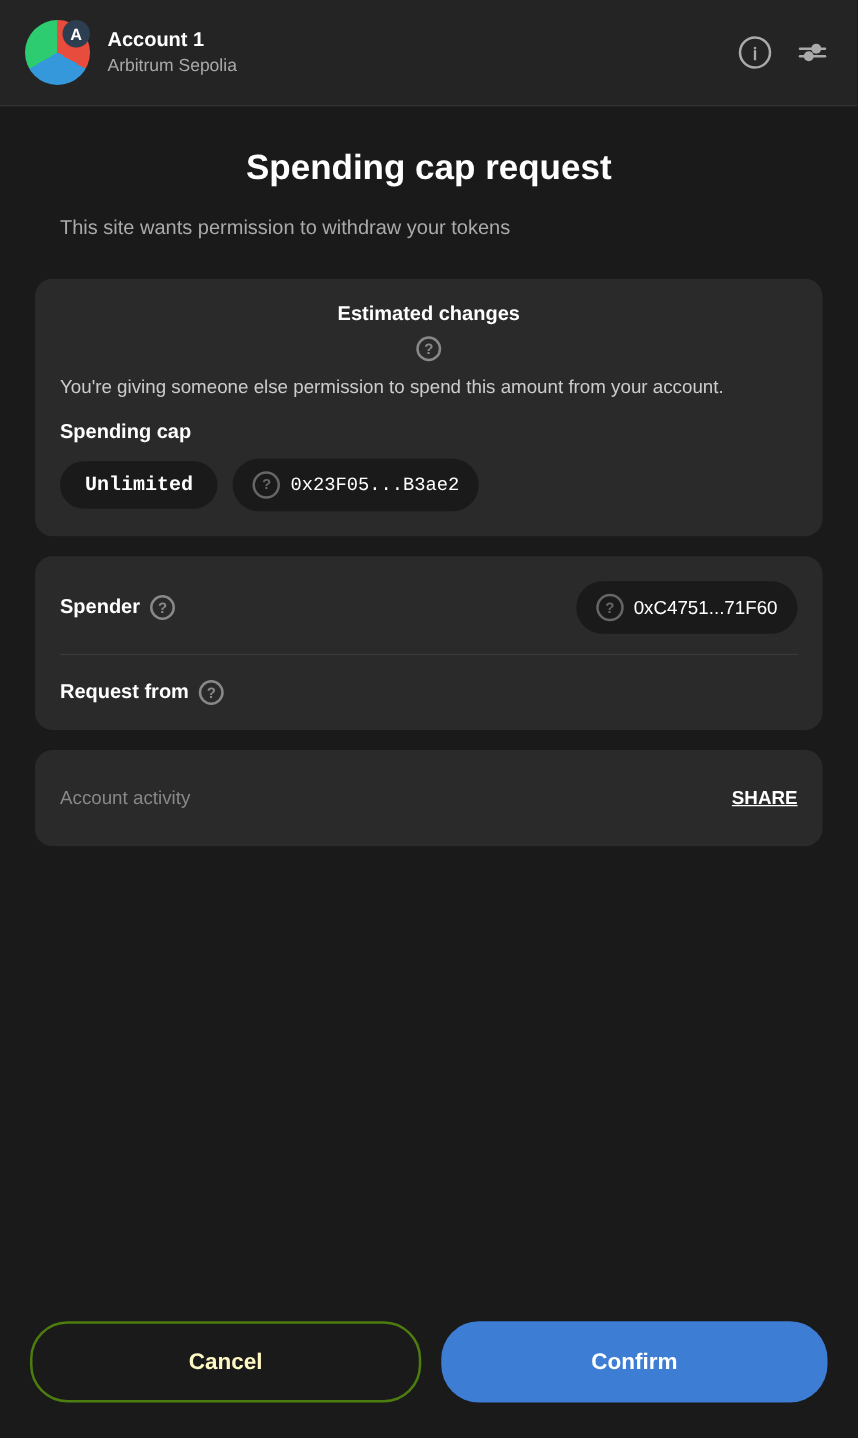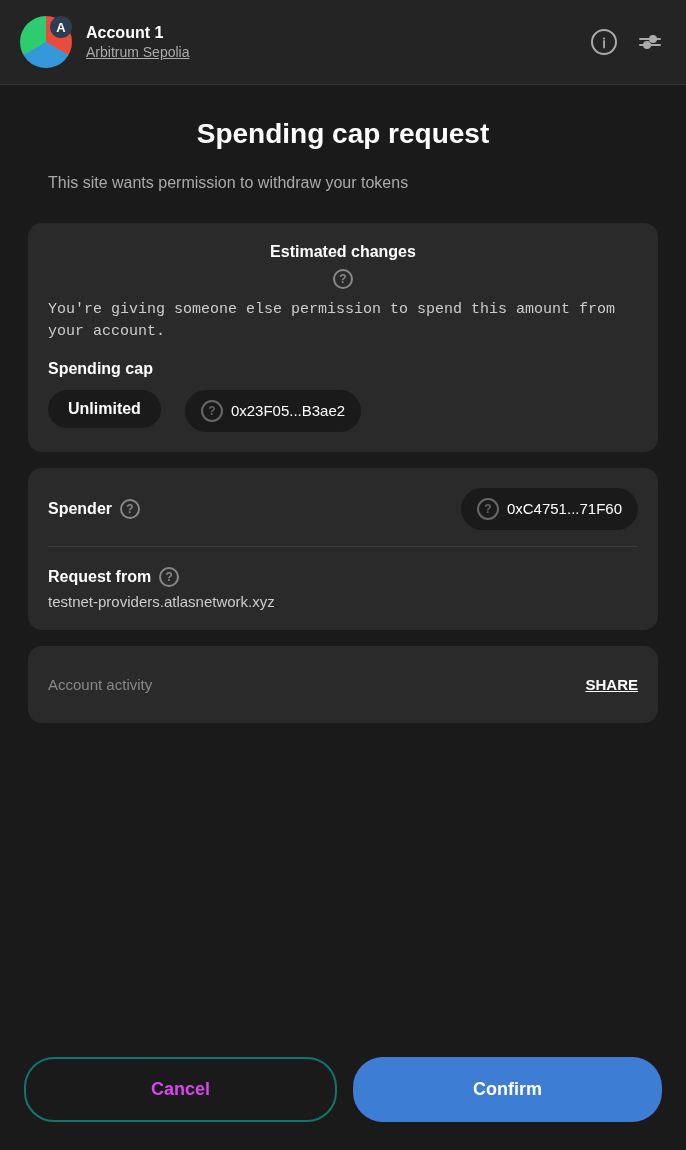--- a/index.html
+++ b/index.html
@@ -52,21 +52,20 @@
     }
     .account-name {
       font-size: 16px;
       font-weight: 600;
       color: #fff;
     }
     .network-name {
       font-size: 14px;
       color: #aaa;
       margin-top: 2px;
-      text-decoration: underline;
     }
     .header-icons {
       display: flex;
       align-items: center;
       gap: 14px;
     }
     .icon-btn {
       width: 32px;
       height: 32px;
       display: flex;
@@ -165,34 +164,34 @@
       font-weight: bold;
       cursor: pointer;
       flex-shrink: 0;
     }
 
     .card-description {
       font-size: 15px;
       color: #ccc;
       line-height: 1.5;
       margin-bottom: 16px;
+    }
+
+    .spending-cap-label {
+      font-size: 16px;
+      font-weight: 700;
+      color: #fff;
+      margin-bottom: 12px;
+    }
+
+    .spending-cap-row {
+      display: flex;
+      align-items: center;
+      gap: 12px;
       font-family: Liberation Mono, monospace;
-    }
-
-    .spending-cap-label {
-      font-size: 16px;
-      font-weight: 700;
-      color: #fff;
-      margin-bottom: 12px;
-    }
-
-    .spending-cap-row {
-      display: flex;
-      align-items: flex-start;
-      gap: 24px;
     }
 
     .badge-dark {
       background: #1a1a1a;
       border-radius: 22px;
       padding: 10px 20px;
       font-size: 16px;
       font-weight: 600;
       color: #fff;
     }
@@ -298,22 +297,22 @@
       border-radius: 30px;
       font-size: 18px;
       font-weight: 600;
       cursor: pointer;
       border: none;
       text-align: center;
     }
 
     .btn-cancel {
       background: transparent;
-      border: 2px solid #0f766e;
-      color: #d946ef;
+      border: 2px solid #4d7c0f;
+      color: #fef9c3;
     }
 
     .btn-confirm {
       background: #3d7dd4;
       color: #ffffff;
     }
 
     .spacer {
       height: 110px;
     }
@@ -375,21 +374,20 @@
       </div>
     </div>
 
     <div class="card-divider"></div>
 
     <div class="request-from-section">
       <div class="row-label">
         <span>Request from</span>
         <div class="help-icon">?</div>
       </div>
-      <div class="request-from-url">testnet-providers.atlasnetwork.xyz</div>
     </div>
   </div>
 
   <div class="card-partial">
     <span class="partial-text">Account activity</span>
     <span class="partial-link">SHARE</span>
   </div>
 
   <div class="spacer"></div>
 </div>

